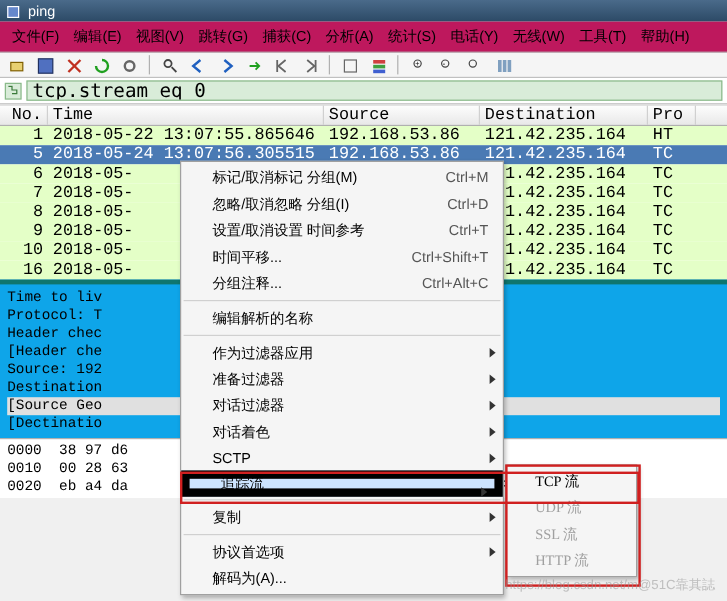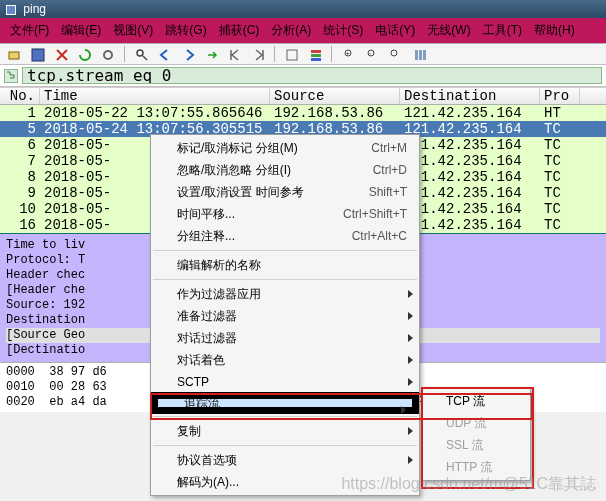--- a/index.html
+++ b/index.html
@@ -20,35 +20,35 @@
   .plist-head div { padding:0 4px; border-right:1px solid #d0d0d0; }
   .plist-row { display:flex; height:16px; line-height:16px; }
   .plist-row div { padding:0 4px; white-space:nowrap; overflow:hidden; }
   .col-no { width:40px; text-align:right; }
   .col-time { width:230px; }
   .col-src { width:130px; }
   .col-dst { width:140px; }
   .col-pro { width:40px; }
   .row-normal { background:#e4ffc7; }
   .row-sel { background:#4a7ab4; color:#fff; }
-  .detail { background:#c4b5fd; border-top:1px solid #0f766e; font-family:Consolas,"Courier New",monospace; font-size:12px; padding:4px 6px; }
+  .detail { background:#0ea5e9; border-top:4px solid #0f766e; font-family:Consolas,"Courier New",monospace; font-size:12px; padding:4px 6px; }
   .detail div { height:15px; line-height:15px; white-space:pre; }
   .hex { background:#fff; border-top:1px solid #b0b0b0; font-family:Consolas,"Courier New",monospace; font-size:12px; padding:2px 6px; }
   .hex div { height:15px; line-height:15px; white-space:pre; }
   .ctxmenu { position:absolute; background:#f5f5f5; border:1px solid #a0a0a0; box-shadow:2px 2px 4px rgba(0,0,0,.3); padding:2px 0; }
   .ctxmenu .mi { display:flex; align-items:center; height:22px; padding:0 28px 0 26px; white-space:nowrap; position:relative; }
   .ctxmenu .mi.hov { background:#cde4ff; border:7px solid #000000; height:22px; margin:-1px 0; }
   .ctxmenu .mi .arrow { position:absolute; right:6px; top:7px; width:0; height:0; border-top:4px solid transparent; border-bottom:4px solid transparent; border-left:5px solid #333; }
   .ctxmenu .mi .sc { position:absolute; right:12px; color:#555; }
   .ctxmenu .msep { height:1px; background:#d0d0d0; margin:3px 2px; }
-  .submenu { position:absolute; background:#f5f5f5; border:1px solid #a0a0a0; box-shadow:2px 2px 4px rgba(0,0,0,.3); padding:2px 0; }
+  .submenu { position:absolute; background:#f5f5f5; border:1px solid #a0a0a0; box-shadow:2px 2px 4px rgba(0,0,0,.3); padding:2px 0;font-family:Liberation Serif, serif; }
   .submenu .mi { height:22px; padding:0 20px 0 24px; display:flex; align-items:center; white-space:nowrap; }
   .submenu .mi.dis { color:#a0a0a0; }
   .redbox { position:absolute; border:2px solid #d02020; pointer-events:none; }
-  .watermark { position:absolute; bottom:6px; right:10px; color:rgba(150,150,150,.55); font-size:16px; font-family:sans-serif; pointer-events:none;}
+  .watermark { position:absolute; bottom:6px; right:10px; color:rgba(150,150,150,.55); font-size:11px; font-family:sans-serif; pointer-events:none;}
 </style>
 </head>
 <body>
 
 <div class="titlebar">
   <span class="ticon"></span>
   <span>ping</span>
 </div>
 
 <div class="menubar" id="menubar"><span>文件(F)</span><span>编辑(E)</span><span>视图(V)</span><span>跳转(G)</span><span>捕获(C)</span><span>分析(A)</span><span>统计(S)</span><span>电话(Y)</span><span>无线(W)</span><span>工具(T)</span><span>帮助(H)</span></div>
@@ -216,21 +216,21 @@
     <div class="mi">
       <span>标记/取消标记 分组(M)</span>
       <span class="sc">Ctrl+M</span>
     </div>
     <div class="mi">
       <span>忽略/取消忽略 分组(I)</span>
       <span class="sc">Ctrl+D</span>
     </div>
     <div class="mi">
       <span>设置/取消设置 时间参考</span>
-      <span class="sc">Shift+T</span>
+      <span class="sc">Ctrl+T</span>
     </div>
     <div class="mi">
       <span>时间平移...</span>
       <span class="sc">Ctrl+Shift+T</span>
     </div>
     <div class="mi">
       <span>分组注释...</span>
       <span class="sc">Ctrl+Alt+C</span>
     </div>
     <div class="msep"></div>

